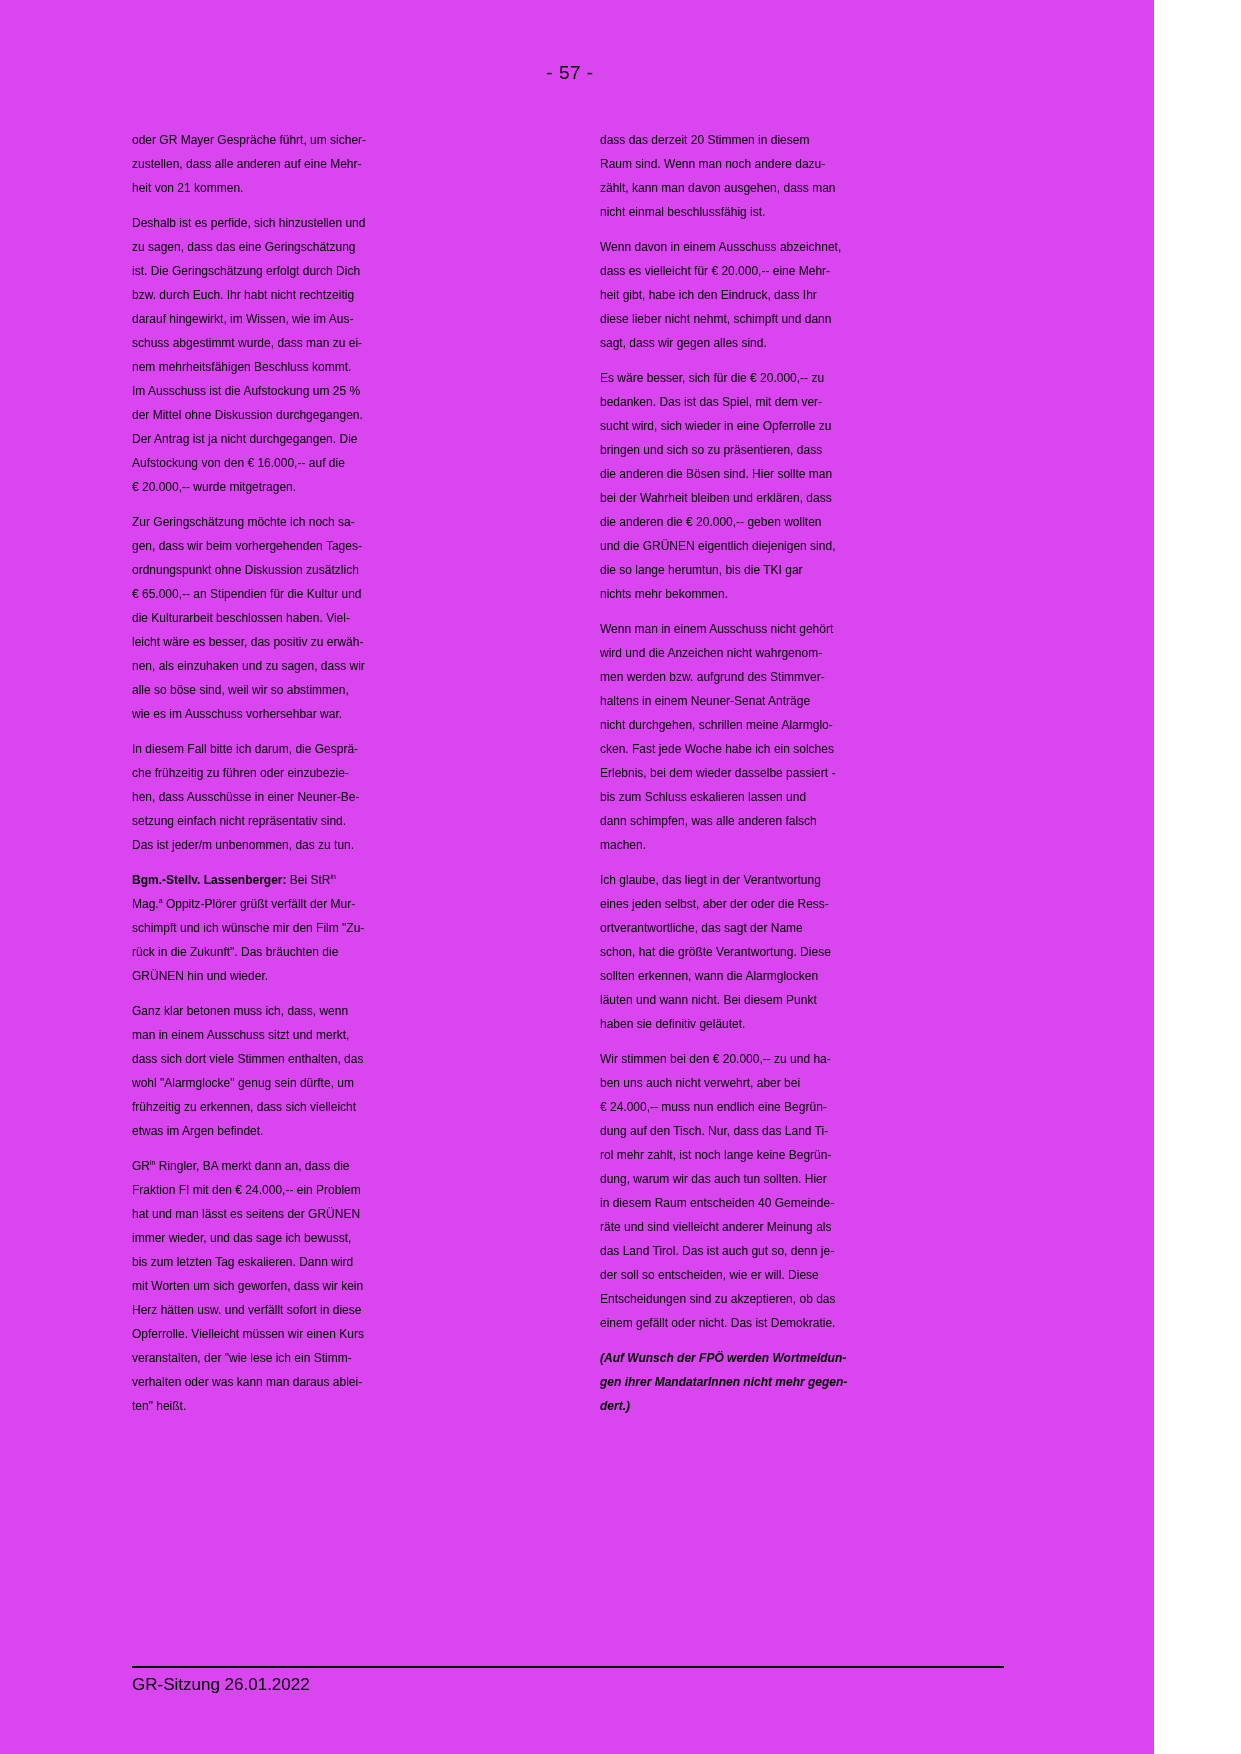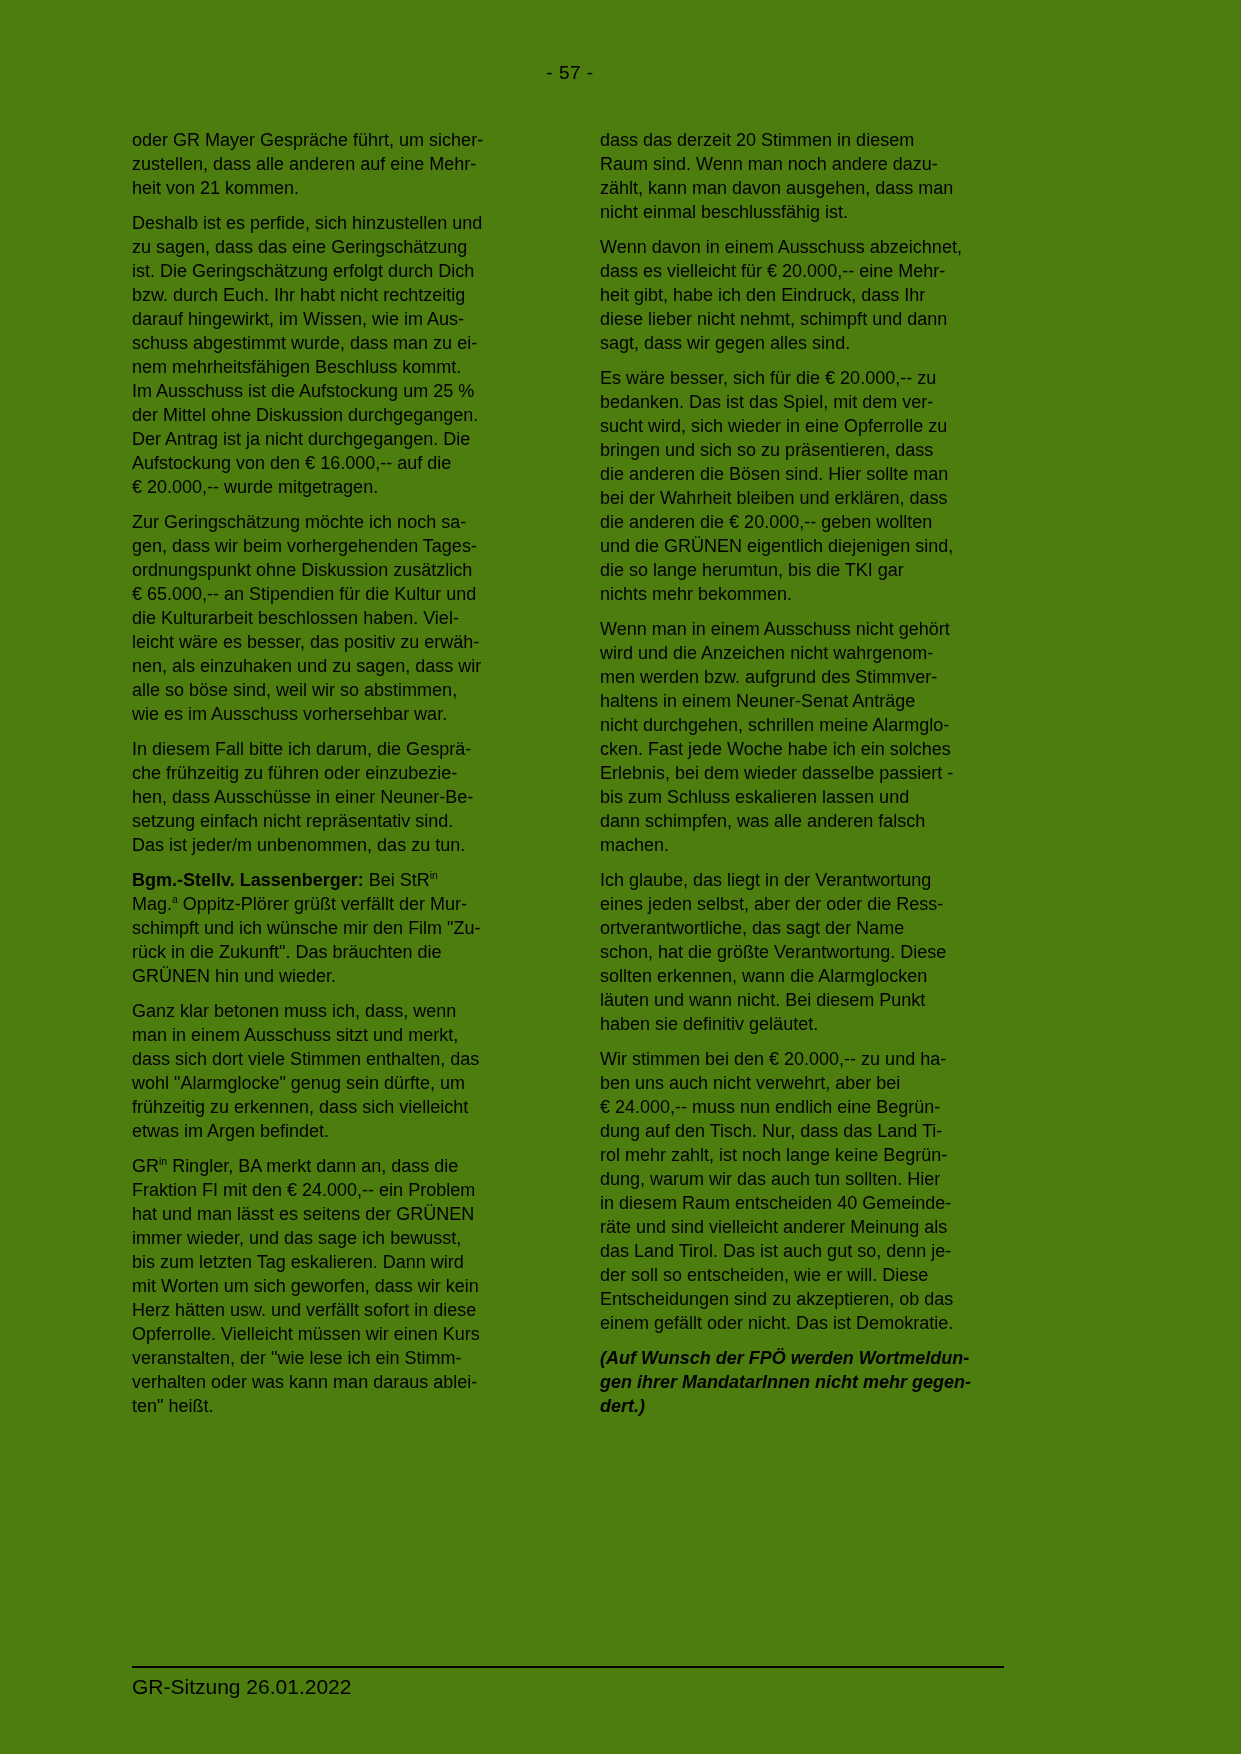--- a/index.html
+++ b/index.html
@@ -8,23 +8,23 @@
   body {
     width: 1241px;
     height: 1754px;
     font-family: "Liberation Sans", "DejaVu Sans", sans-serif;
     color: #000000;
     position: relative;
     overflow: hidden;
   }
   .page {
     position: relative;
-    width: 1241px;
+    width: 1154px;
     height: 1754px;
-    background: #4d7c0f;
+    background: #d946ef;
     overflow: hidden;
     padding-left: 18px;
   }
   .page-number {
     position: absolute;
     top: 62px;
     left: 132px;
     width: 876px;
     text-align: center;
     font-size: 19px;
@@ -32,41 +32,41 @@
   }
   .content {
     position: absolute;
     top: 128px;
     left: 132px;
     display: flex;
     gap: 20px;
   }
   .column { width: 448px; }
   p.para {
-    font-size: 18px;
+    font-size: 12px;
     line-height: 24px;
     margin: 0 0 11px 0;
     white-space: nowrap;
   }
   p.para.italic { font-style: italic; font-weight: bold; }
   p.para b { font-weight: bold; }
   p.para sup {
     font-size: 0.58em;
     vertical-align: super;
     line-height: 0;
   }
   .footer {
     position: absolute;
     top: 1666px;
     left: 132px;
     width: 872px;
     border-top: 2px solid #000000;
     padding-top: 7px;
   }
-  .footer-text { font-size: 21px; }
+  .footer-text { font-size: 17px; }
 </style>
 </head>
 <body>
 
 <div class="page">
   <div class="page-number">- 57 -</div>
 
   <div class="content">
     <div class="column">
         <p class="para"><span>oder GR Mayer Gespräche führt, um sicher-</span><br><span>zustellen, dass alle anderen auf eine Mehr-</span><br><span>heit von 21 kommen.</span></p>

